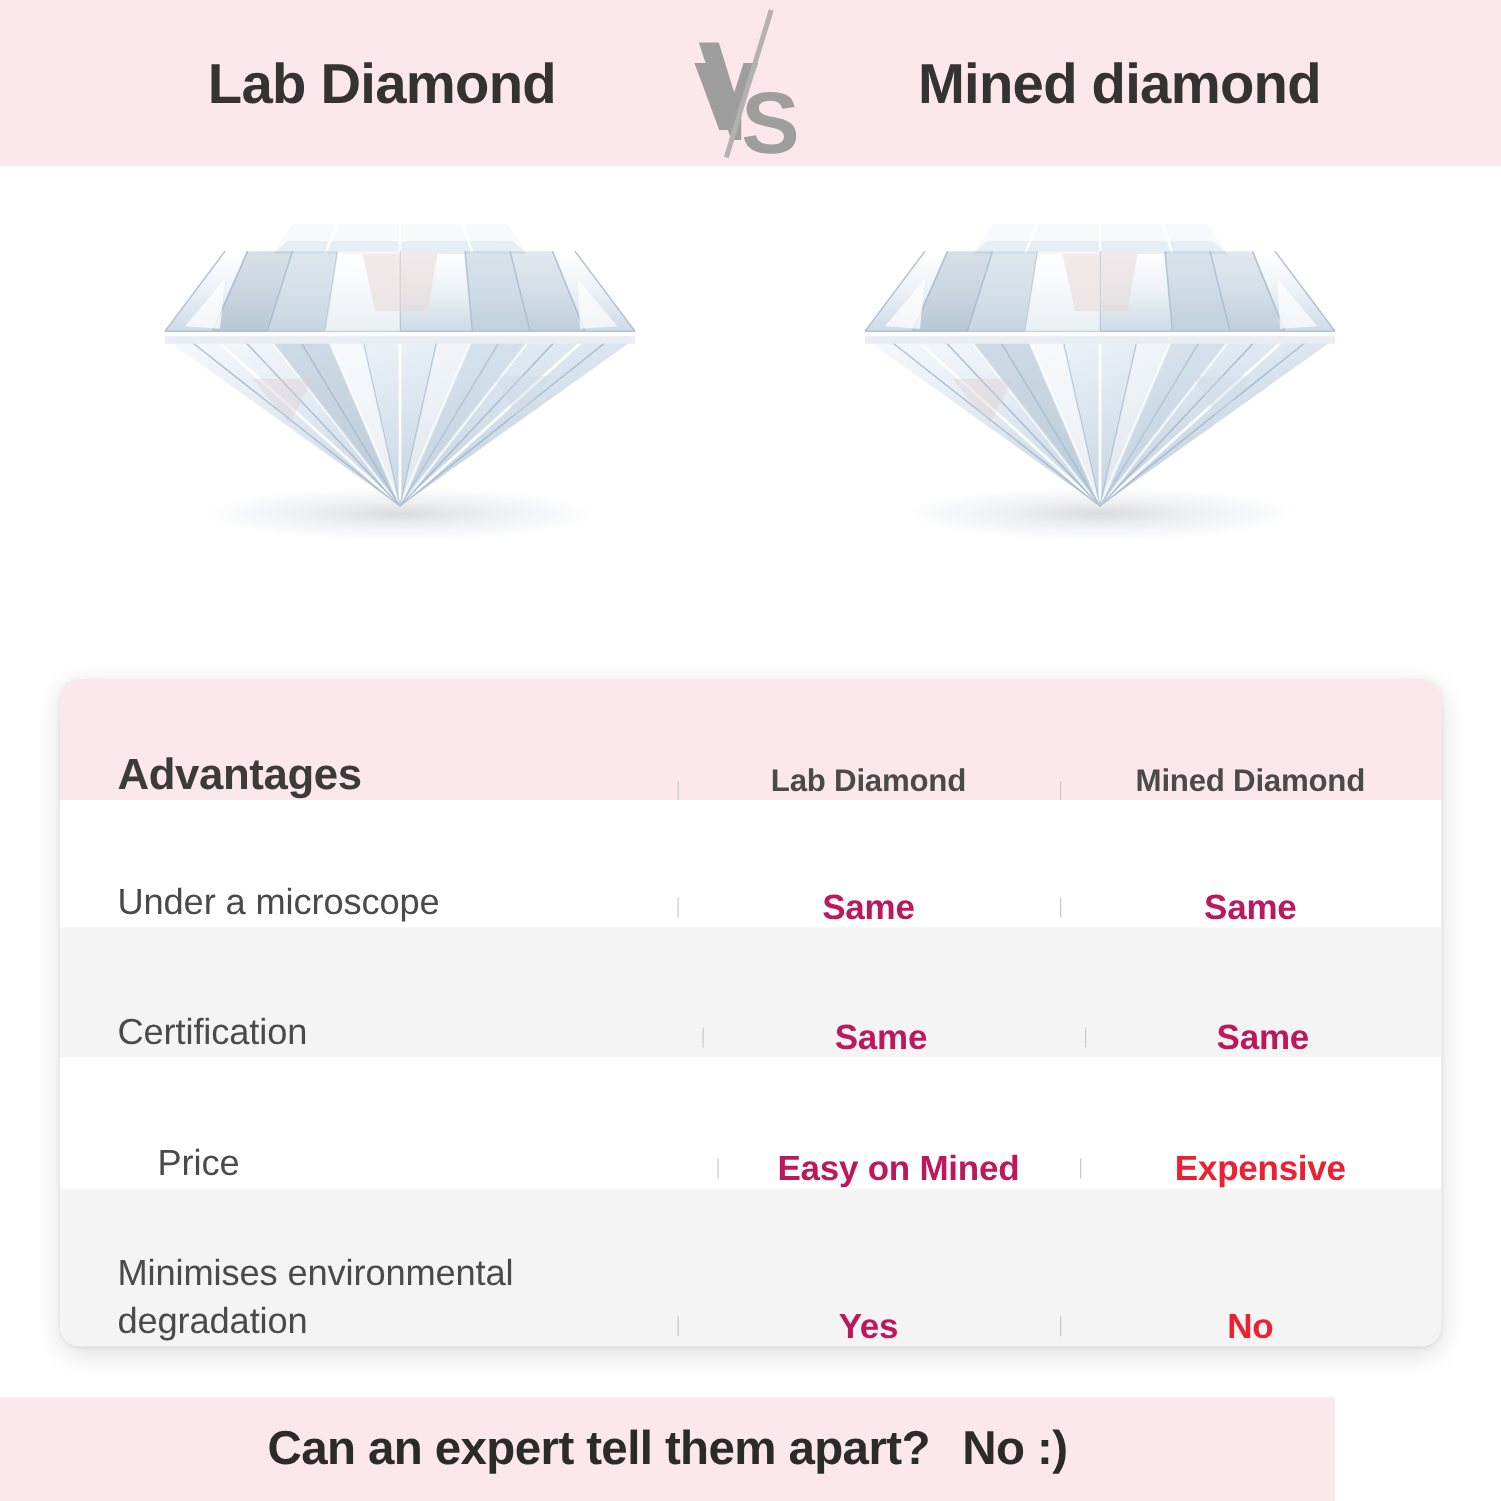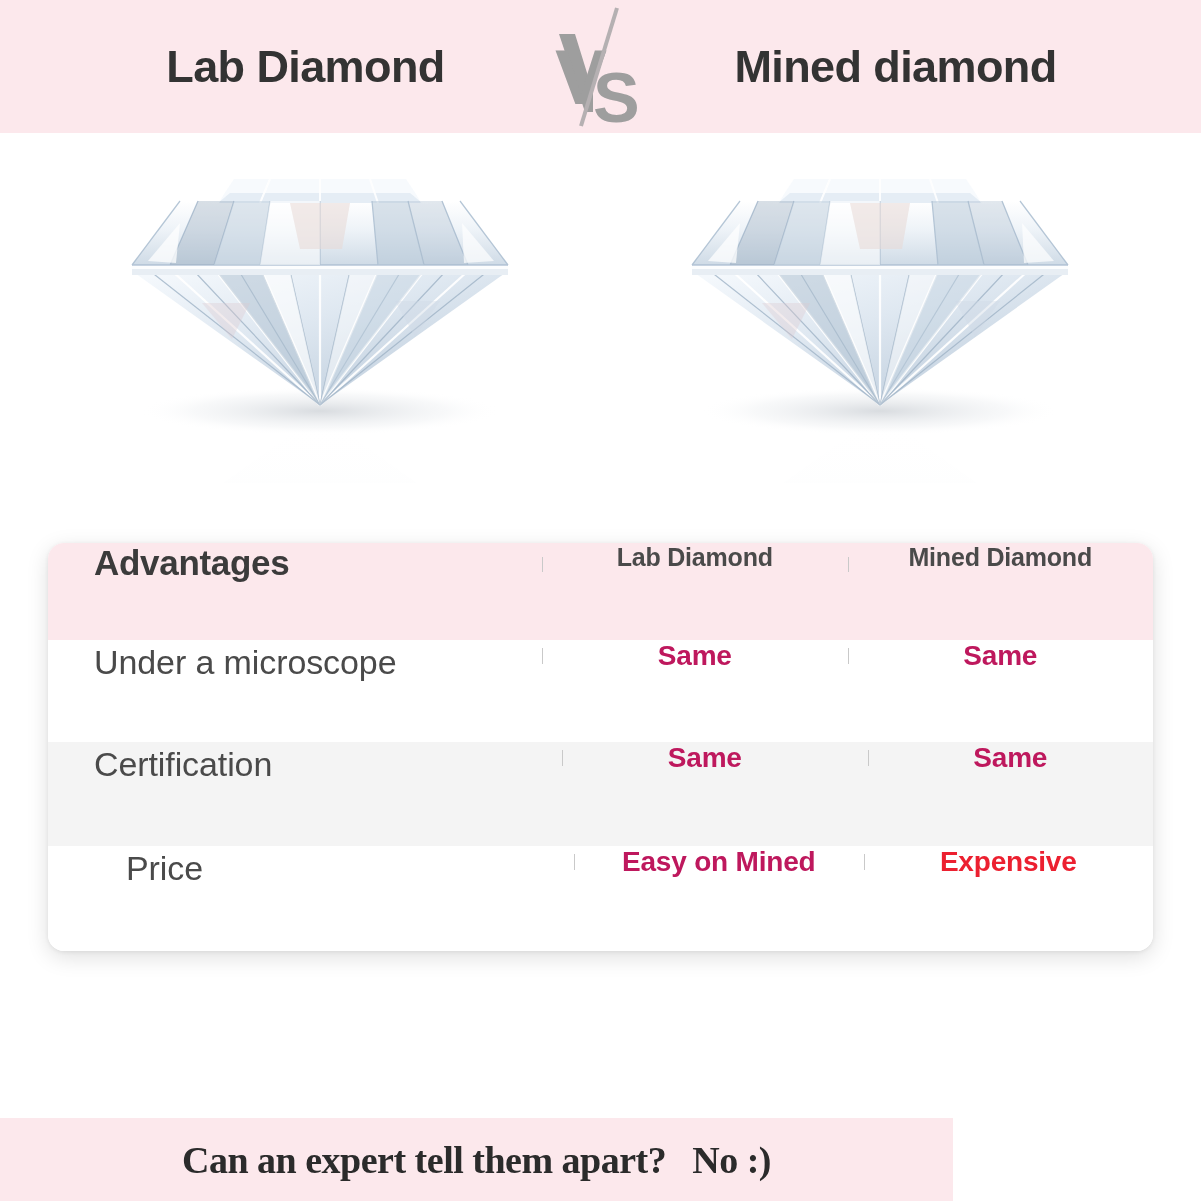--- a/index.html
+++ b/index.html
@@ -98,21 +98,21 @@
     background: #ffffff;
     box-shadow: 0 6px 22px rgba(0,0,0,0.13), 0 1px 4px rgba(0,0,0,0.07);
     overflow: hidden;
   }
   .table {
     display: block;
     width: 100%;
   }
   .trow {
     display: flex;
-    align-items: flex-start;
+    align-items: flex-end;
     position: relative;
   }
   .trow.head {
     background: #fce8ec;
     height: 97px;
   }
   .trow.odd  { background: #ffffff; }
   .trow.even { background: #f4f4f4; }
 
   .cell-feature {
@@ -153,21 +153,21 @@
     letter-spacing: -0.3px;
   }
   .head-col {
     font-size: 25px;
     font-weight: 700;
     color: #4a4a4a;
     letter-spacing: -0.2px;
   }
 
   .feature-text {
-    font-size: 34px;
+    font-size: 29px;
     font-weight: 400;
     color: #4a4a4a;
     line-height: 1.33;
     letter-spacing: -0.1px;
   }
   .val-text {
     font-size: 28px;
     font-weight: 700;
     letter-spacing: -0.2px;
   }
@@ -177,28 +177,27 @@
   .trow.r1 { height: 102px; }
   .trow.r2 { height: 104px; gap: 20px; }
   .trow.r3 { height: 105px; padding-left: 32px; }
   .trow.r4 { height: 126px; }
 
   
   .bottom-band {
     position: absolute;
     left: 0;
     top: 1118px;
-    width: 953px;
+    width: 1068px;
     height: 83px;
     background: #fce8ec;
     display: flex;
     align-items: center;
     justify-content: center;
     gap: 26px;
-    font-family: Liberation Serif, serif;
   }
   .bottom-q {
     font-size: 38px;
     font-weight: 700;
     color: #2b2b2b;
     letter-spacing: -0.5px;
   }
   .bottom-a {
     font-size: 38px;
     font-weight: 700;
@@ -476,20 +475,31 @@
           <span class="feature-text">Price</span>
         </div>
         <div class="cell-val">
           <span class="val-text val-good">Easy on Mined</span>
         </div>
         <div class="cell-val">
           <span class="val-text val-bad">Expensive</span>
         </div>
       </div>
 
+      <div class="trow even r4">
+        <div class="cell-feature">
+          <span class="feature-text">Minimises environmental degradation</span>
+        </div>
+        <div class="cell-val">
+          <span class="val-text val-good">Yes</span>
+        </div>
+        <div class="cell-val">
+          <span class="val-text val-bad">No</span>
+        </div>
+      </div>
 
     </div>
   </div>
 
   <div class="bottom-band">
     <span class="bottom-q">Can an expert tell them apart?</span>
     <span class="bottom-a">No :)</span>
   </div>
 
 </div>

